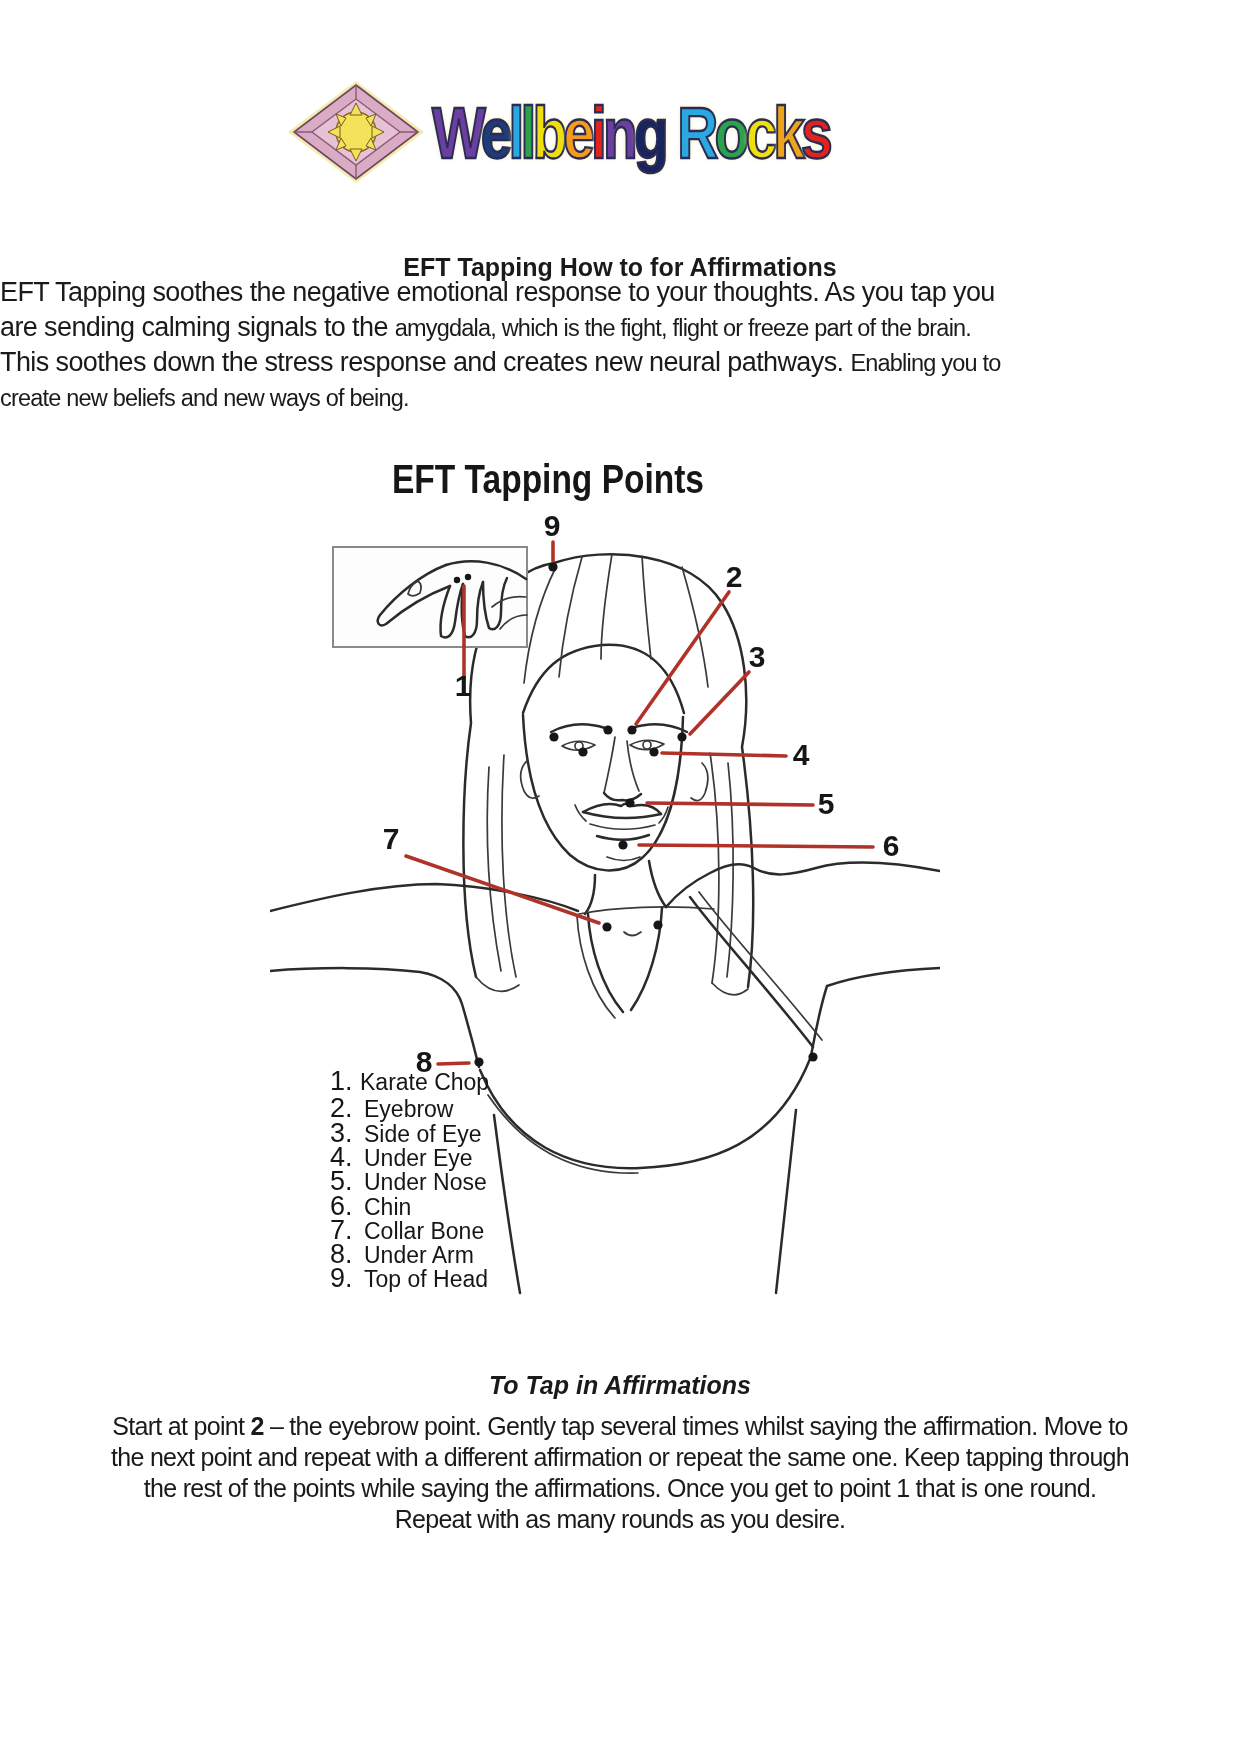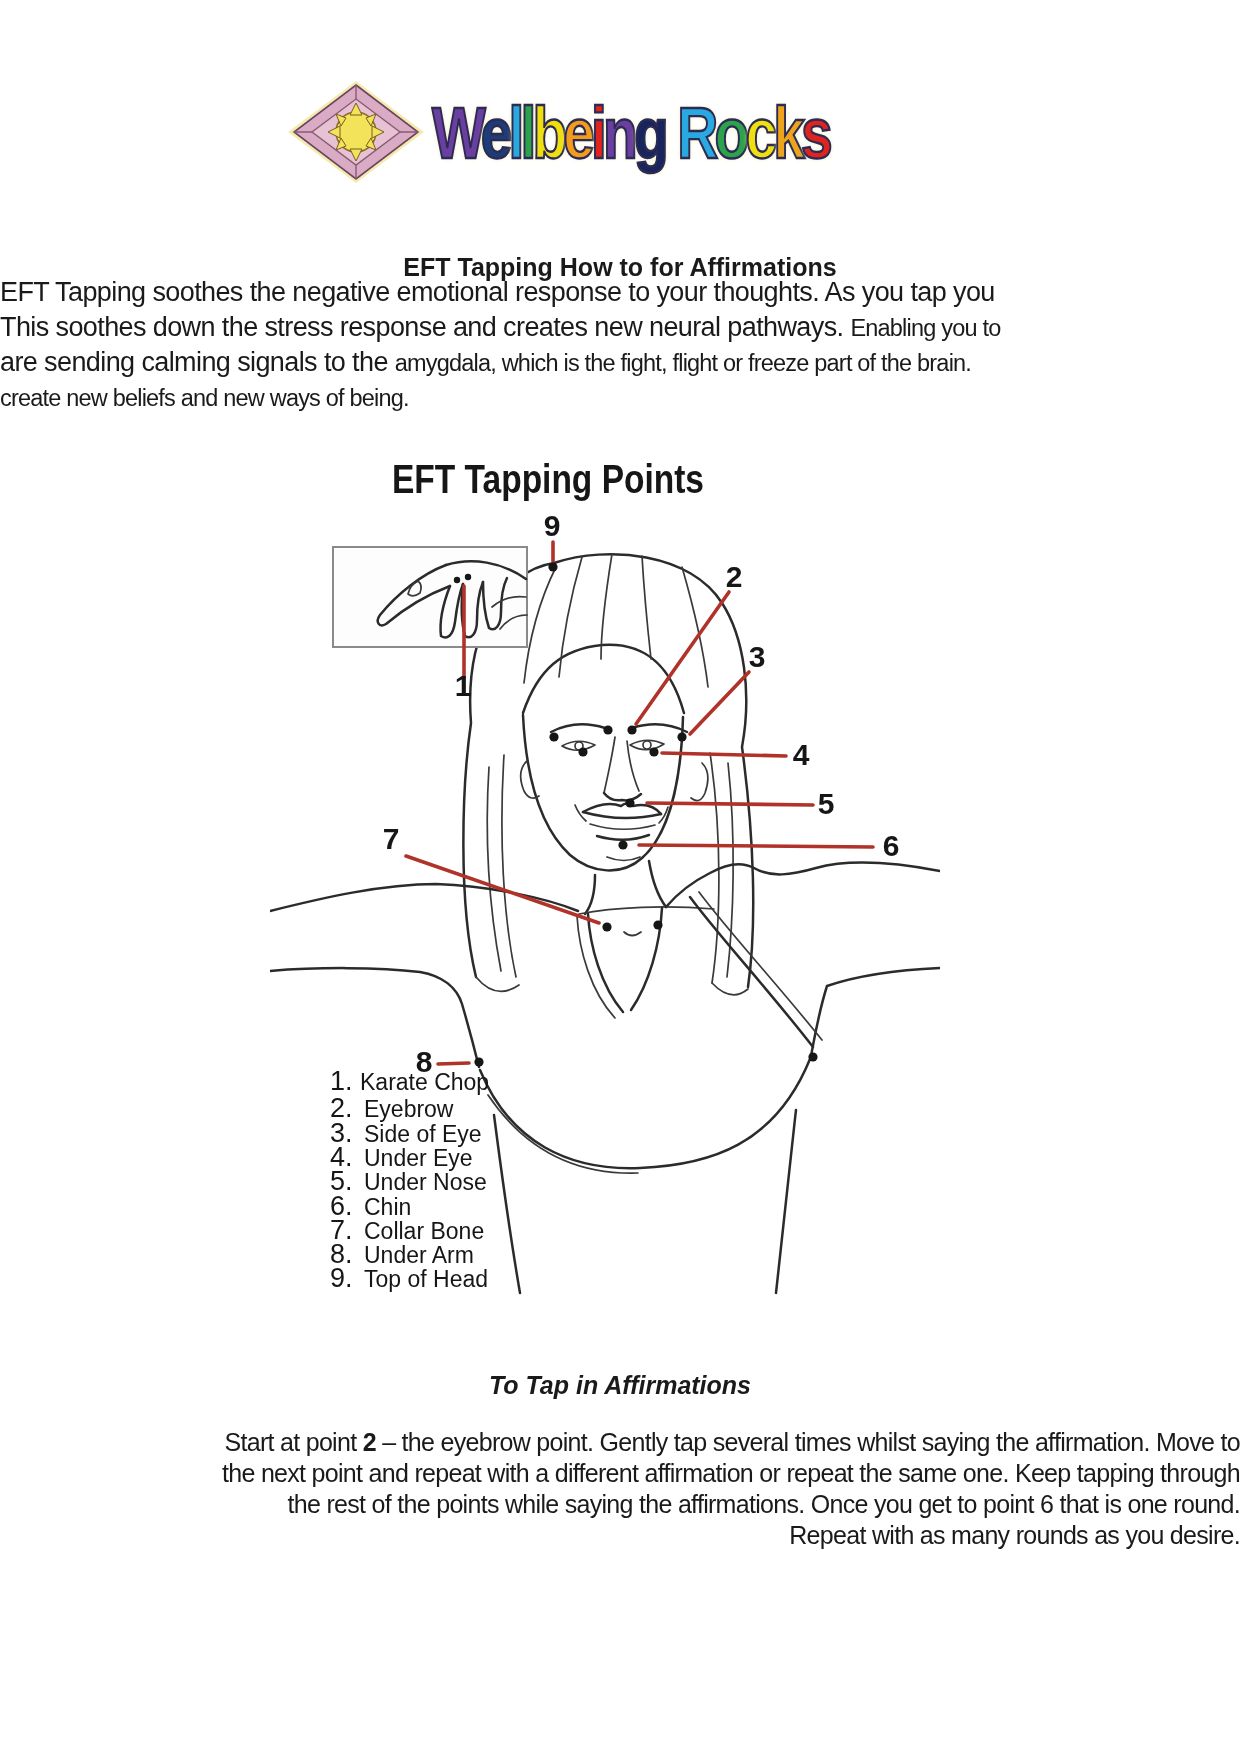--- a/index.html
+++ b/index.html
@@ -19,21 +19,21 @@
   
   .h1{position:absolute;top:219px;left:0;right:0;text-align:center;
       font-size:25px;font-weight:bold;letter-spacing:0;margin-top:34px;}
   .intro{position:absolute;top:275px;left:0;right:0;}
   .intro .tline{height:35px;line-height:35px;white-space:nowrap;}
   .seg-a{font-size:27px;letter-spacing:-0.6px;}
   .seg-b{font-size:23.5px;letter-spacing:-0.8px;}
 
   .h2{position:absolute;top:1371px;left:0;right:0;text-align:center;
       font-size:25px;font-weight:bold;font-style:italic;}
-  .outro{position:absolute;top:1411px;left:0;right:0;text-align:right;margin-top:16px;}
+  .outro{position:absolute;top:1411px;left:0;right:0;text-align:center;}
   .outro .tline{height:31px;line-height:31px;white-space:nowrap;font-size:25px;letter-spacing:-0.7px;}
 
   
   .figure-svg{position:absolute;left:270px;top:455px;width:670px;height:845px;}
   .figure-svg text{font-family:"Liberation Sans",sans-serif;fill:#161616;}
   .sketch{stroke:#2b2b2b;stroke-width:2.5;fill:none;stroke-linecap:round;stroke-linejoin:round;}
   .sketch-thin{stroke:#3a3a3a;stroke-width:1.7;fill:none;stroke-linecap:round;}
   .callout-num{font-size:30px;font-weight:bold;}
   .legend-num{font-size:27px;}
   .legend-label{font-size:23px;}
@@ -63,22 +63,22 @@
       <span id="logo-word-1"><span style="color: rgb(107, 63, 160);">W</span><span style="color: rgb(29, 60, 120);">e</span><span style="color: rgb(42, 169, 224);">l</span><span style="color: rgb(44, 162, 75);">l</span><span style="color: rgb(239, 223, 14);">b</span><span style="color: rgb(245, 155, 28);">e</span><span style="color: rgb(224, 36, 29);">i</span><span style="color: rgb(107, 63, 160);">n</span><span style="color: rgb(23, 37, 92);">g</span></span>
       <span class="gap"></span>
       <span id="logo-word-2"><span style="color: rgb(42, 169, 224);">R</span><span style="color: rgb(44, 162, 75);">o</span><span style="color: rgb(239, 223, 14);">c</span><span style="color: rgb(237, 164, 27);">k</span><span style="color: rgb(224, 36, 29);">s</span></span>
     </div>
   </div>
 
   <div class="h1">EFT Tapping How to for Affirmations</div>
 
   <div class="intro">
     <div class="tline"><span class="seg-a">EFT Tapping soothes the negative emotional response to your thoughts. As you tap you</span><span class="seg-b"></span></div>
+    <div class="tline"><span class="seg-a">are sending calming signals to the </span><span class="seg-b">amygdala, which is the fight, flight or freeze part of the brain.</span></div>
     <div class="tline"><span class="seg-a">This soothes down the stress response and creates new neural pathways. </span><span class="seg-b">Enabling you to</span></div>
-    <div class="tline"><span class="seg-a">are sending calming signals to the </span><span class="seg-b">amygdala, which is the fight, flight or freeze part of the brain.</span></div>
     <div class="tline"><span class="seg-a"></span><span class="seg-b">create new beliefs and new ways of being.</span></div>
   </div>
 
   <svg class="figure-svg" viewBox="0 0 670 845">
 
     <text x="122" y="38" font-size="40" font-weight="bold" textLength="312" lengthAdjust="spacingAndGlyphs">EFT Tapping Points</text>
 
     <g class="sketch">
 
       <path d="M 206,522 C 188,448 192,330 201,268 C 194,178 232,116 284,108 C 338,90 420,98 452,148 C 474,182 482,238 472,292 C 484,380 487,470 478,532"></path>
@@ -235,17 +235,17 @@
         <text class="legend-label" x="94" y="832">Top of Head</text>
       </g>
     </g>
   </svg>
 
   <div class="h2">To Tap in Affirmations</div>
 
   <div class="outro">
     <div class="tline"><span>Start at point </span><b>2</b><span> – the eyebrow point. Gently tap several times whilst saying the affirmation. Move to</span></div>
     <div class="tline">the next point and repeat with a different affirmation or repeat the same one. Keep tapping through</div>
-    <div class="tline">the rest of the points while saying the affirmations. Once you get to point 6 that is one round.</div>
+    <div class="tline">the rest of the points while saying the affirmations. Once you get to point 1 that is one round.</div>
     <div class="tline">Repeat with as many rounds as you desire.</div>
   </div>
 
 </div>
 
 </body></html>

